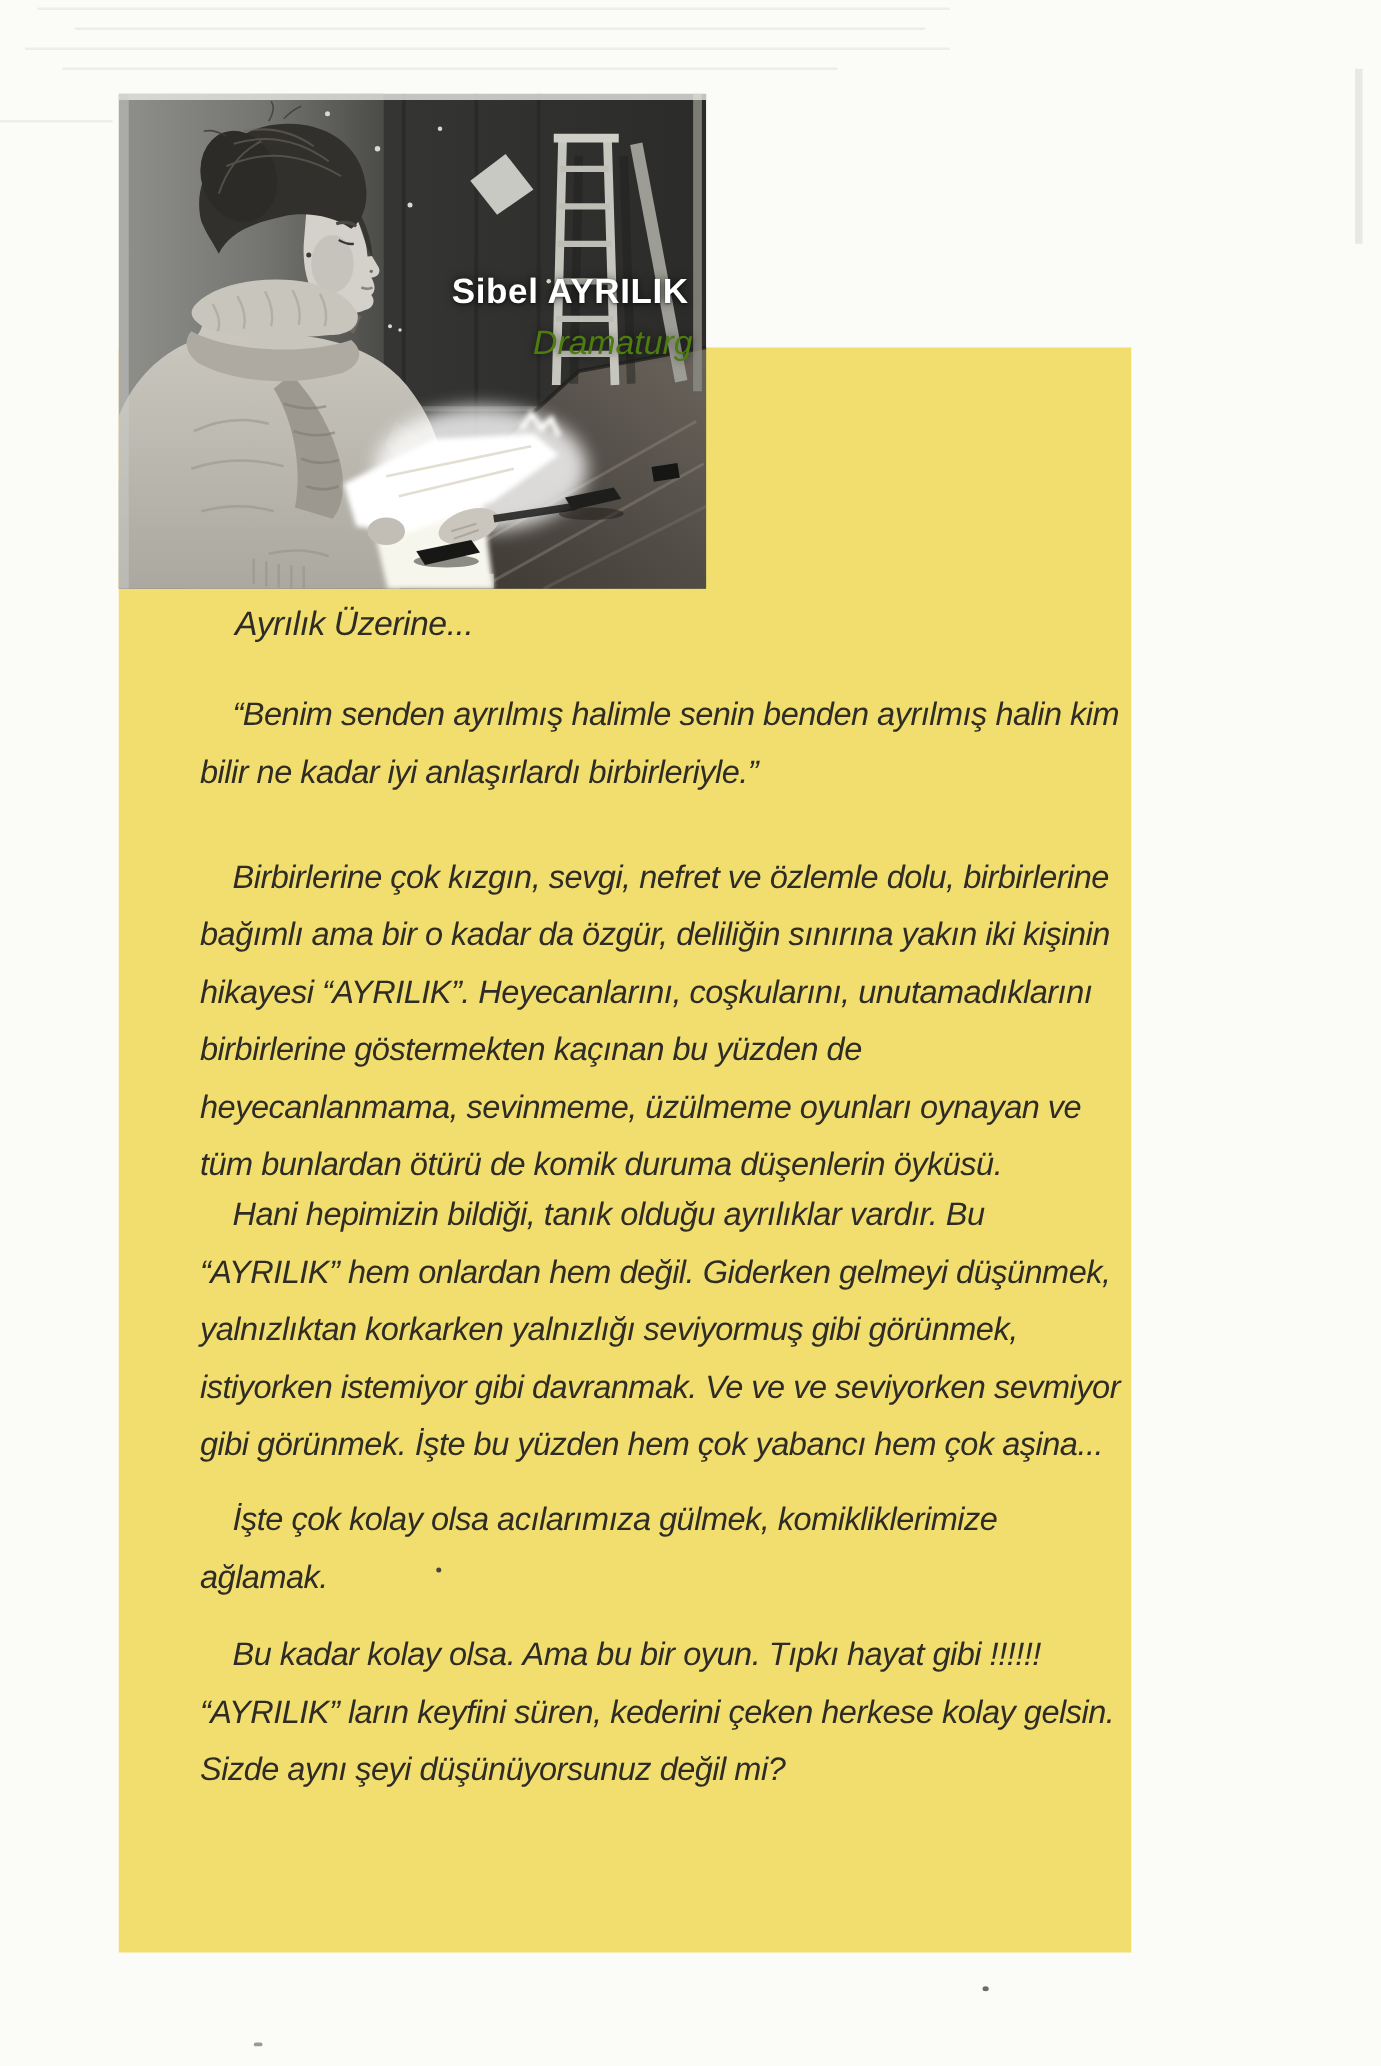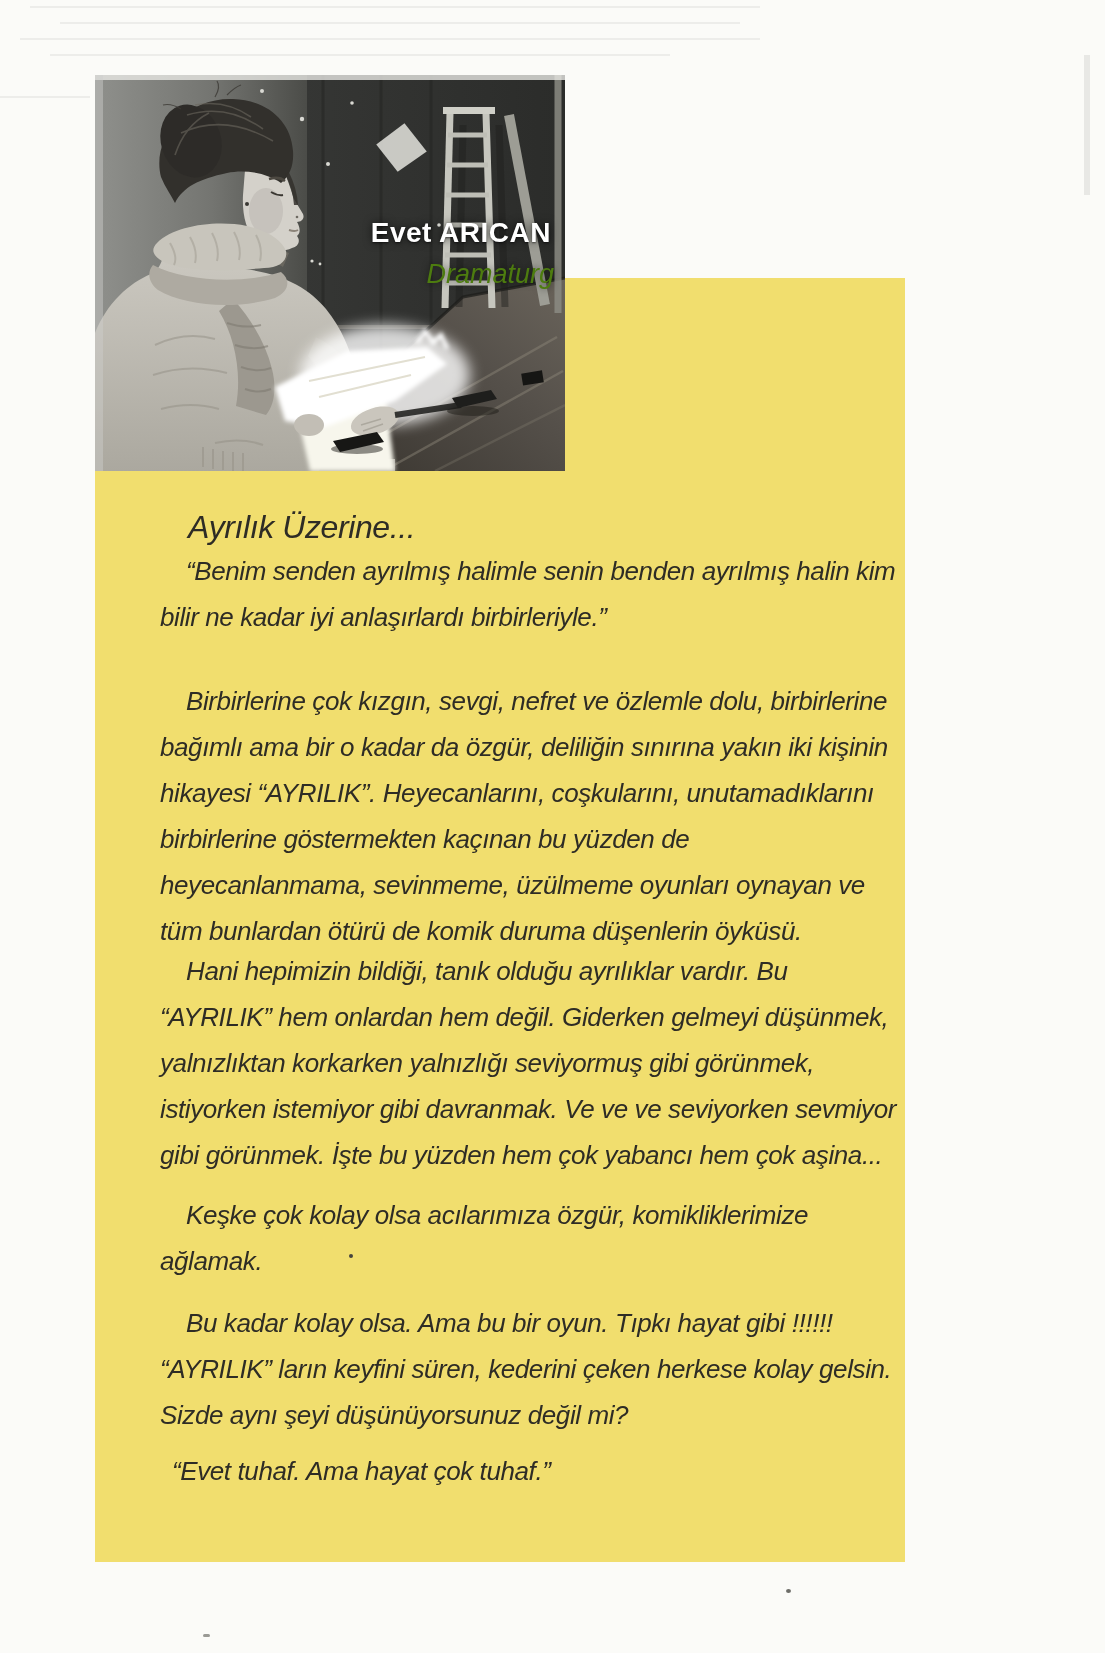--- a/index.html
+++ b/index.html
@@ -31,21 +31,21 @@
     font-style:italic;font-size:27px;color:#4d7c0f;
     text-shadow:0 0 7px rgba(0,0,0,.55);
     white-space:nowrap;
   }
 
   .para{
     position:absolute;left:160px;width:742px;margin:0;
     font-style:italic;font-size:26px;line-height:46px;
     letter-spacing:-0.4px;color:#2e2c25;text-indent:26px;
   }
-  .heading{top:504px;font-size:32px;text-indent:28px;}
+  .heading{top:476px;font-size:27px;text-indent:28px;}
   .p1{top:548px;}
   .p2{top:678px;}
   .p3{top:948px;}
   .p4{top:1192px;}
   .p5{top:1300px;}
   .p6{top:1448px;text-indent:12px;}
   .p7{top:1506px;}
 </style>
 </head>
 <body>
@@ -219,29 +219,28 @@
         <path d="M300,340 L366,330" stroke="#1b1b19" stroke-width="6" opacity=".85"></path>
         <path d="M357,323 l39,-8 6,9 -39,9 Z" fill="#1e1e1c"></path>
         <path d="M238,366 l44,-9 7,10 -44,10 Z" fill="#171715"></path>
         <rect x="427" y="297" width="21" height="12" fill="#161614" transform="rotate(-9 437 303)"></rect>
       </g>
 
       <rect x="0" y="0" width="470" height="5" fill="#e9e9e5" opacity=".8"></rect>
       <rect x="0" y="0" width="8" height="396" fill="#cfcfcb" opacity=".45"></rect>
     </svg>
 
-    <div class="photo-name">Evet ARICAN</div>
+    <div class="photo-name">Sibel AYRILIK</div>
     <div class="photo-role">Dramaturg</div>
   </div>
 
   <div class="para heading">Ayrılık Üzerine...</div>
   <p class="para p2">Birbirlerine çok kızgın, sevgi, nefret ve özlemle dolu, birbirlerine bağımlı ama bir o kadar da özgür, deliliğin sınırına yakın iki kişinin hikayesi “AYRILIK”. Heyecanlarını, coşkularını, unutamadıklarını birbirlerine göstermekten kaçınan bu yüzden de heyecanlanmama, sevinmeme, üzülmeme oyunları oynayan ve tüm bunlardan ötürü de komik duruma düşenlerin öyküsü.</p>
   <p class="para p1">“Benim senden ayrılmış halimle senin benden ayrılmış halin kim bilir ne kadar iyi anlaşırlardı birbirleriyle.”</p>
   <p class="para p3">Hani hepimizin bildiği, tanık olduğu ayrılıklar vardır. Bu “AYRILIK” hem onlardan hem değil. Giderken gelmeyi düşünmek, yalnızlıktan korkarken yalnızlığı seviyormuş gibi görünmek, istiyorken istemiyor gibi davranmak. Ve ve ve seviyorken sevmiyor gibi görünmek. İşte bu yüzden hem çok yabancı hem çok aşina...</p>
-  <p class="para p4">Keşke çok kolay olsa acılarımıza özgür, komikliklerimize ağlamak.</p>
+  <p class="para p4">İşte çok kolay olsa acılarımıza gülmek, komikliklerimize ağlamak.</p>
   <p class="para p5">Bu kadar kolay olsa. Ama bu bir oyun. Tıpkı hayat gibi !!!!!! “AYRILIK” ların keyfini süren, kederini çeken herkese kolay gelsin. Sizde aynı şeyi düşünüyorsunuz değil mi?</p>
-  <p class="para p6">“Evet tuhaf. Ama hayat çok tuhaf.”</p>
 
   <div class="speck" style="left:349px;top:1254px;width:4px;height:4px;background:#46443d;"></div>
   <div class="speck" style="left:786px;top:1589px;width:5px;height:4px;background:#6d6d68;"></div>
   <div class="speck" style="left:203px;top:1634px;width:7px;height:3px;background:#9a9a95;border-radius:2px;"></div>
 
 </div>
 
 </body></html>

